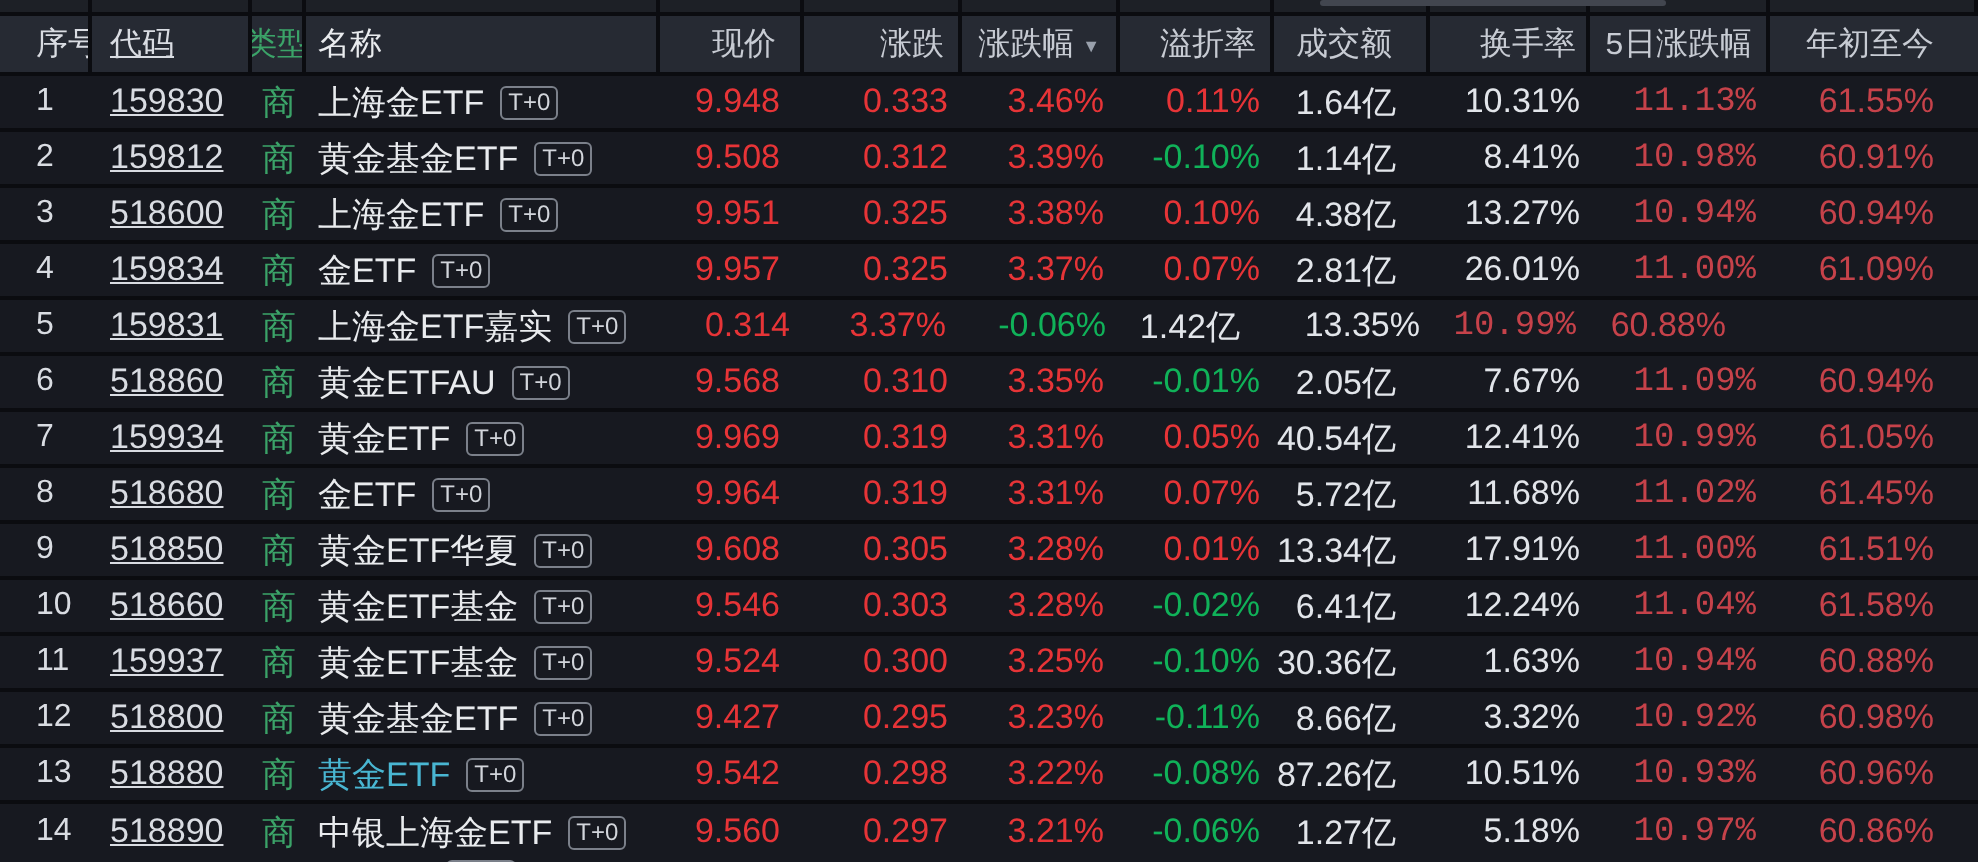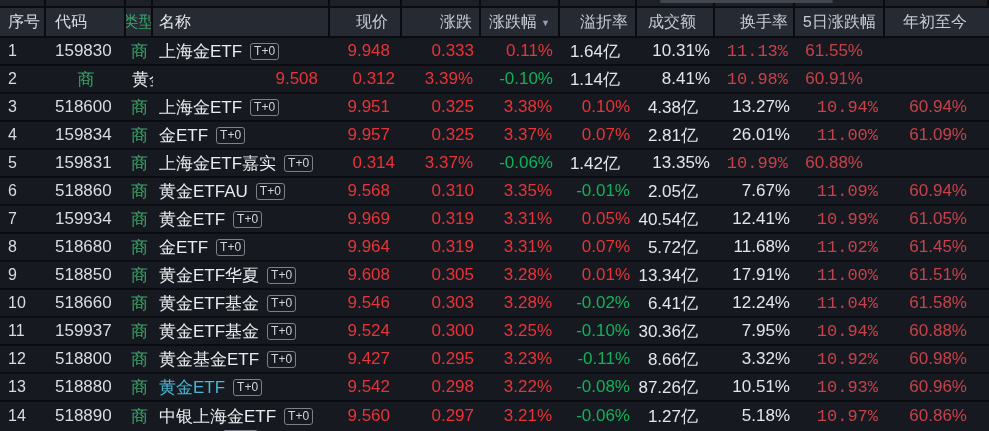--- a/index.html
+++ b/index.html
@@ -24,22 +24,22 @@
   
   .header{height:30px;background:var(--hdrbg);border-bottom:2px solid var(--divider);}
   .hcell{display:flex;align-items:center;color:var(--hdrtext);font-size:16px;
          border-right:2px solid var(--divider);overflow:hidden;white-space:nowrap;}
   .hcell:last-child{border-right:none;}
   .sort-arrow{font-size:9px;color:#99a0ac;margin-left:4px;position:relative;top:1px;}
   
   .row{height:28px;background:var(--rowbg);border-bottom:2px solid var(--divider);cursor:default;}
   .row:last-child{border-bottom:none;}
   .cell{display:flex;align-items:center;font-size:17px;overflow:hidden;white-space:nowrap;}
-  .c0{padding-left:8px;color:var(--seqtext);font-size:16px;}
-  .c1{padding-left:9px;color:var(--seqtext);}
+  .c0{padding-left:18px;color:var(--seqtext);font-size:16px;}
+  .c1{padding-left:9px;color:var(--seqtext);text-decoration:underline;}
   .c2{justify-content:center;color:var(--typegreen);}
   .c3{padding-left:6px;color:#e9ebee;}
   .c4,.c5,.c6,.c7,.c8,.c9,.c10,.c11{justify-content:flex-end;}
   .c4{padding-right:12px;} .c5{padding-right:7px;text-align:center;} .c6{padding-right:8px;}
   .c7{padding-right:7px;}  .c8{padding-right:17px;} .c9{padding-right:5px;}
   .c10{padding-right:7px;font-family:Liberation Mono, monospace;} .c11{padding-right:22px;}
   .red{color:var(--red);} .green{color:var(--green);} .white{color:var(--white);}
   .dimred{color:var(--dimred);} .cyan{color:var(--cyan);}
   .badge{margin-left:8px;border:1px solid var(--badgeborder);border-radius:3px;
          color:var(--badgetext);font-size:12px;line-height:15px;padding:0 3px;flex:none;}
@@ -109,28 +109,30 @@
       <div class="row grid12">
     <div class="cell c0">1</div>
     <div class="cell c1">159830</div>
     <div class="cell c2">商</div>
     <div class="cell c3">
       <span>上海金ETF</span>
       <span class="badge">T+0</span>
     </div>
     <div class="cell c4 red">9.948</div>
     <div class="cell c5 red">0.333</div>
+    <div class="cell c6 red">3.46%</div>
     <div class="cell c7 red">0.11%</div>
     <div class="cell c8 white">1.64亿</div>
     <div class="cell c9 white">10.31%</div>
     <div class="cell c10 dimred">11.13%</div>
     <div class="cell c11 dimred">61.55%</div>
   </div>
       <div class="row grid12">
     <div class="cell c0">2</div>
+    <div class="cell c1">159812</div>
     <div class="cell c2">商</div>
     <div class="cell c3">
       <span>黄金基金ETF</span>
       <span class="badge">T+0</span>
     </div>
     <div class="cell c4 red">9.508</div>
     <div class="cell c5 red">0.312</div>
     <div class="cell c6 red">3.39%</div>
     <div class="cell c7 green">-0.10%</div>
     <div class="cell c8 white">1.14亿</div>
@@ -279,21 +281,21 @@
     <div class="cell c2">商</div>
     <div class="cell c3">
       <span>黄金ETF基金</span>
       <span class="badge">T+0</span>
     </div>
     <div class="cell c4 red">9.524</div>
     <div class="cell c5 red">0.300</div>
     <div class="cell c6 red">3.25%</div>
     <div class="cell c7 green">-0.10%</div>
     <div class="cell c8 white">30.36亿</div>
-    <div class="cell c9 white">7.95%</div>
+    <div class="cell c9 white">1.63%</div>
     <div class="cell c10 dimred">10.94%</div>
     <div class="cell c11 dimred">60.88%</div>
   </div>
       <div class="row grid12">
     <div class="cell c0">12</div>
     <div class="cell c1">518800</div>
     <div class="cell c2">商</div>
     <div class="cell c3">
       <span>黄金基金ETF</span>
       <span class="badge">T+0</span>

